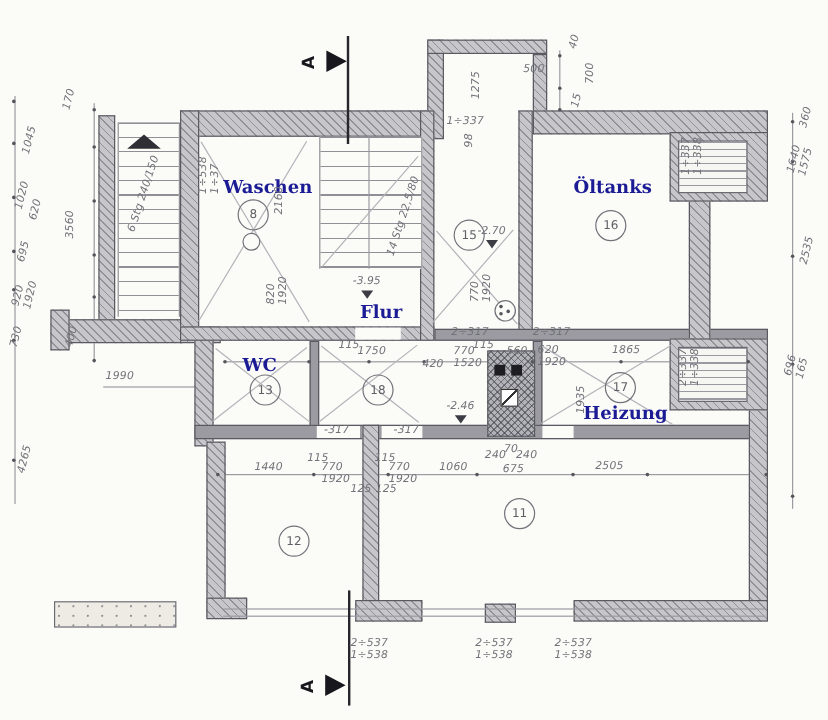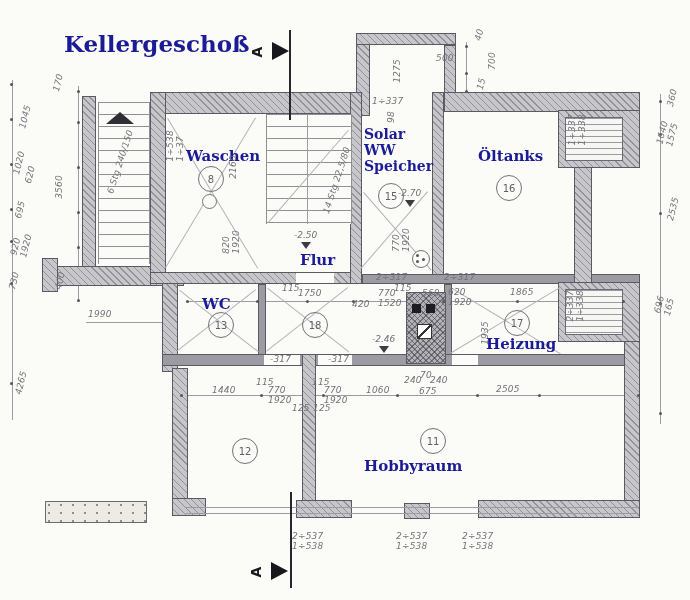--- a/index.html
+++ b/index.html
@@ -43,21 +43,20 @@
   .fix{position:absolute;border:1px solid #72727a;border-radius:50%;background:#fbfbf7;}
   .flue{position:absolute;background:#1d1d22;}
   .flue-open{position:absolute;background:#fff linear-gradient(135deg,transparent 45%,#333 45%,#333 55%,transparent 55%);
        border:1px solid #333;}
 </style>
 </head>
 <body>
 
 <div id="plan">
 
-  <div class="title">Kellergeschoß</div>
 
   <div class="line" style="left:12px;top:80px;width:1px;height:340px"></div>
   <div class="line" style="left:78px;top:86px;width:1px;height:216px"></div>
   <div class="line" style="left:660px;top:94px;width:1px;height:330px"></div>
   <div class="line" style="left:186px;top:301px;width:438px;height:1px"></div>
   <div class="line" style="left:180px;top:395px;width:460px;height:1px"></div>
   <div class="line" style="left:86px;top:322px;width:84px;height:1px"></div>
   <div class="line" style="left:466px;top:42px;width:1px;height:50px"></div>
 
   <div class="wall" style="left:150px;top:92px;width:212px;height:22px"></div>
@@ -165,42 +164,38 @@
   <div class="dot" style="left:465px;top:90px"></div>
 
   <div class="secline" style="left:289px;top:30px;height:90px"></div>
   <div class="secflag" style="left:272px;top:42px"></div>
   <div class="secA" style="left:252px;top:44px">A</div>
   <div class="secline" style="left:290px;top:492px;height:96px"></div>
   <div class="secflag" style="left:271px;top:562px"></div>
   <div class="secA" style="left:251px;top:564px">A</div>
 
   <div class="rlabel" style="left:186px;top:148px">Waschen</div>
-  <div class="rlabel" style="left:364px;top:126px;font-size:14px">Solar
-WW
-Speicher</div>
   <div class="rlabel" style="left:478px;top:148px">Öltanks</div>
   <div class="rlabel" style="left:300px;top:252px">Flur</div>
   <div class="rlabel" style="left:202px;top:296px">WC</div>
   <div class="rlabel" style="left:486px;top:336px">Heizung</div>
-  <div class="rlabel" style="left:364px;top:458px">Hobbyraum</div>
 
   <div class="circ" style="left:198px;top:166px">8</div>
   <div class="circ" style="left:378px;top:183px">15</div>
   <div class="circ" style="left:496px;top:175px">16</div>
   <div class="circ" style="left:208px;top:312px">13</div>
   <div class="circ" style="left:302px;top:312px">18</div>
   <div class="circ" style="left:504px;top:310px">17</div>
   <div class="circ" style="left:232px;top:438px">12</div>
-  <div class="circ" style="left:420px;top:428px">11</div>
+  <div class="circ" style="left:420px;top:415px">11</div>
 
   <div class="dim v72" style="left:322px;top:212px">14 Stg 22,5/80</div>
   <div class="dim v72" style="left:106px;top:192px">6 Stg 240/150</div>
 
-  <div class="lvl" style="left:294px;top:230px">-2.50</div>
+  <div class="lvl" style="left:294px;top:230px">-3.95</div>
   <div class="tri" style="left:301px;top:242px"></div>
   <div class="lvl" style="left:398px;top:188px">-2.70</div>
   <div class="tri" style="left:405px;top:200px"></div>
   <div class="lvl" style="left:372px;top:334px">-2.46</div>
   <div class="tri" style="left:379px;top:346px"></div>
 
   <div class="dim v" style="left:50px;top:78px">170</div>
   <div class="dim v" style="left:14px;top:112px">1045</div>
   <div class="dim v" style="left:8px;top:158px">1020</div>
   <div class="dim v" style="left:22px;top:170px">620</div>

